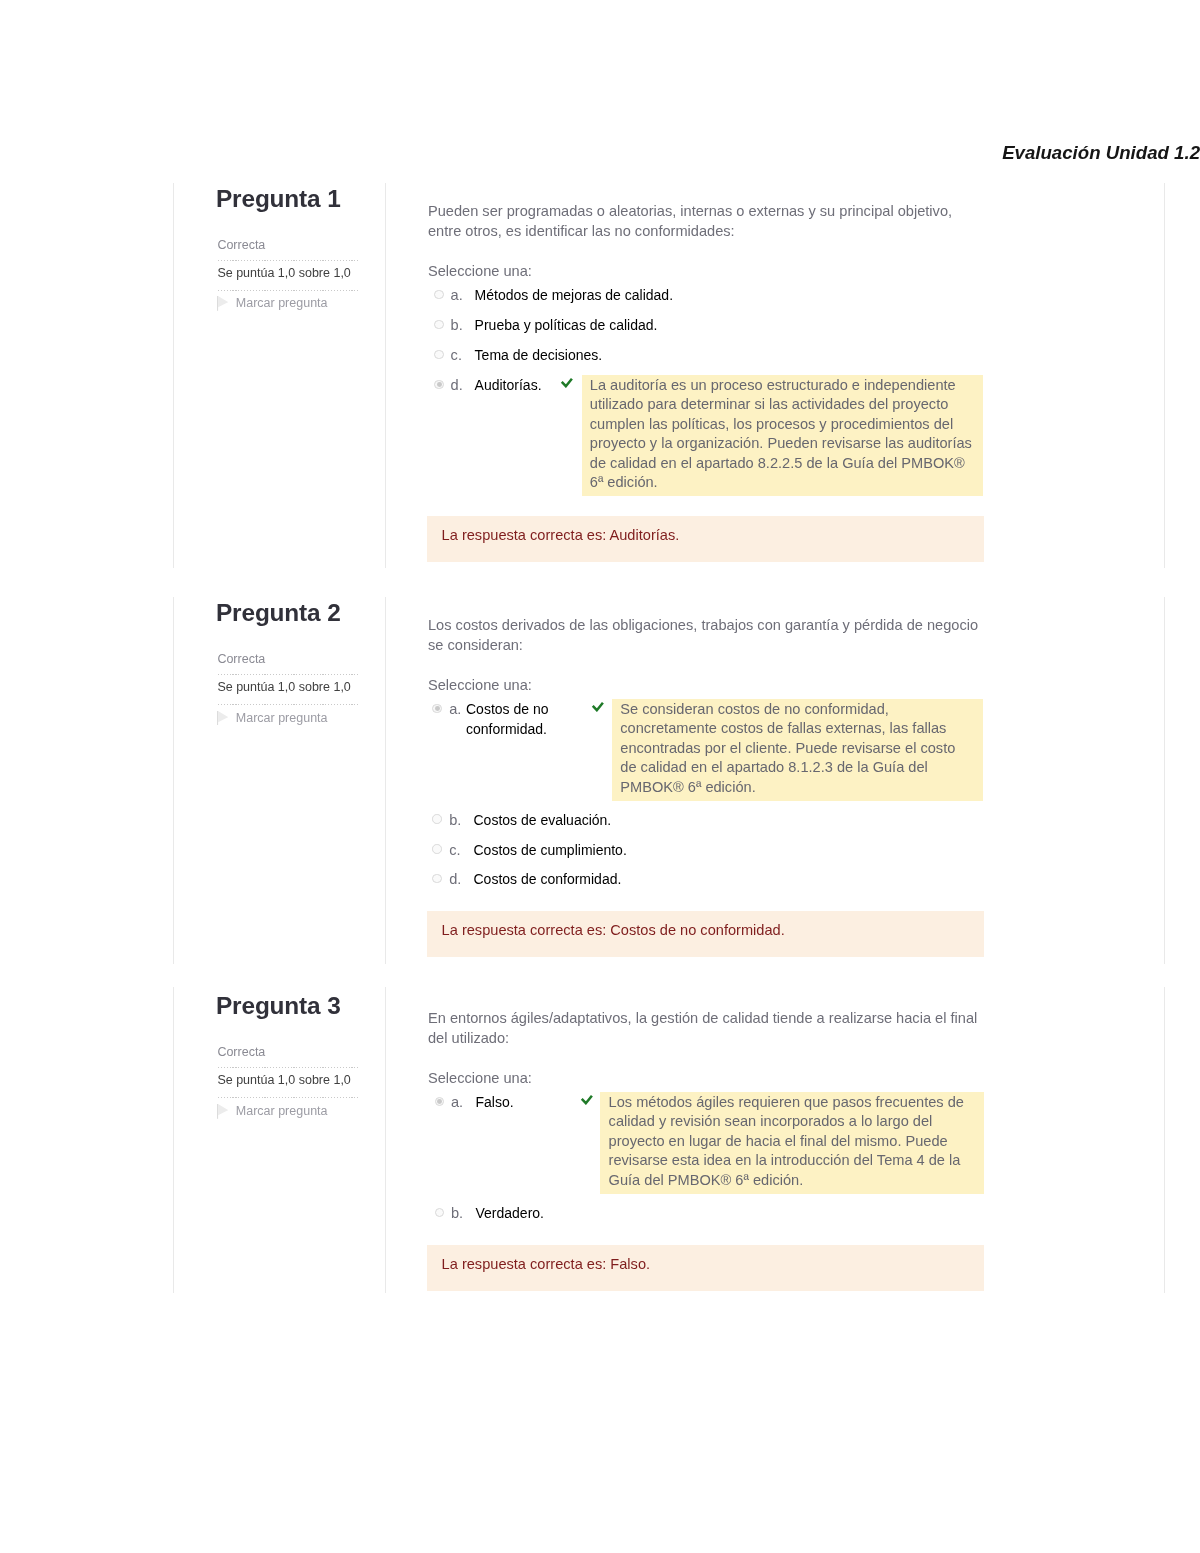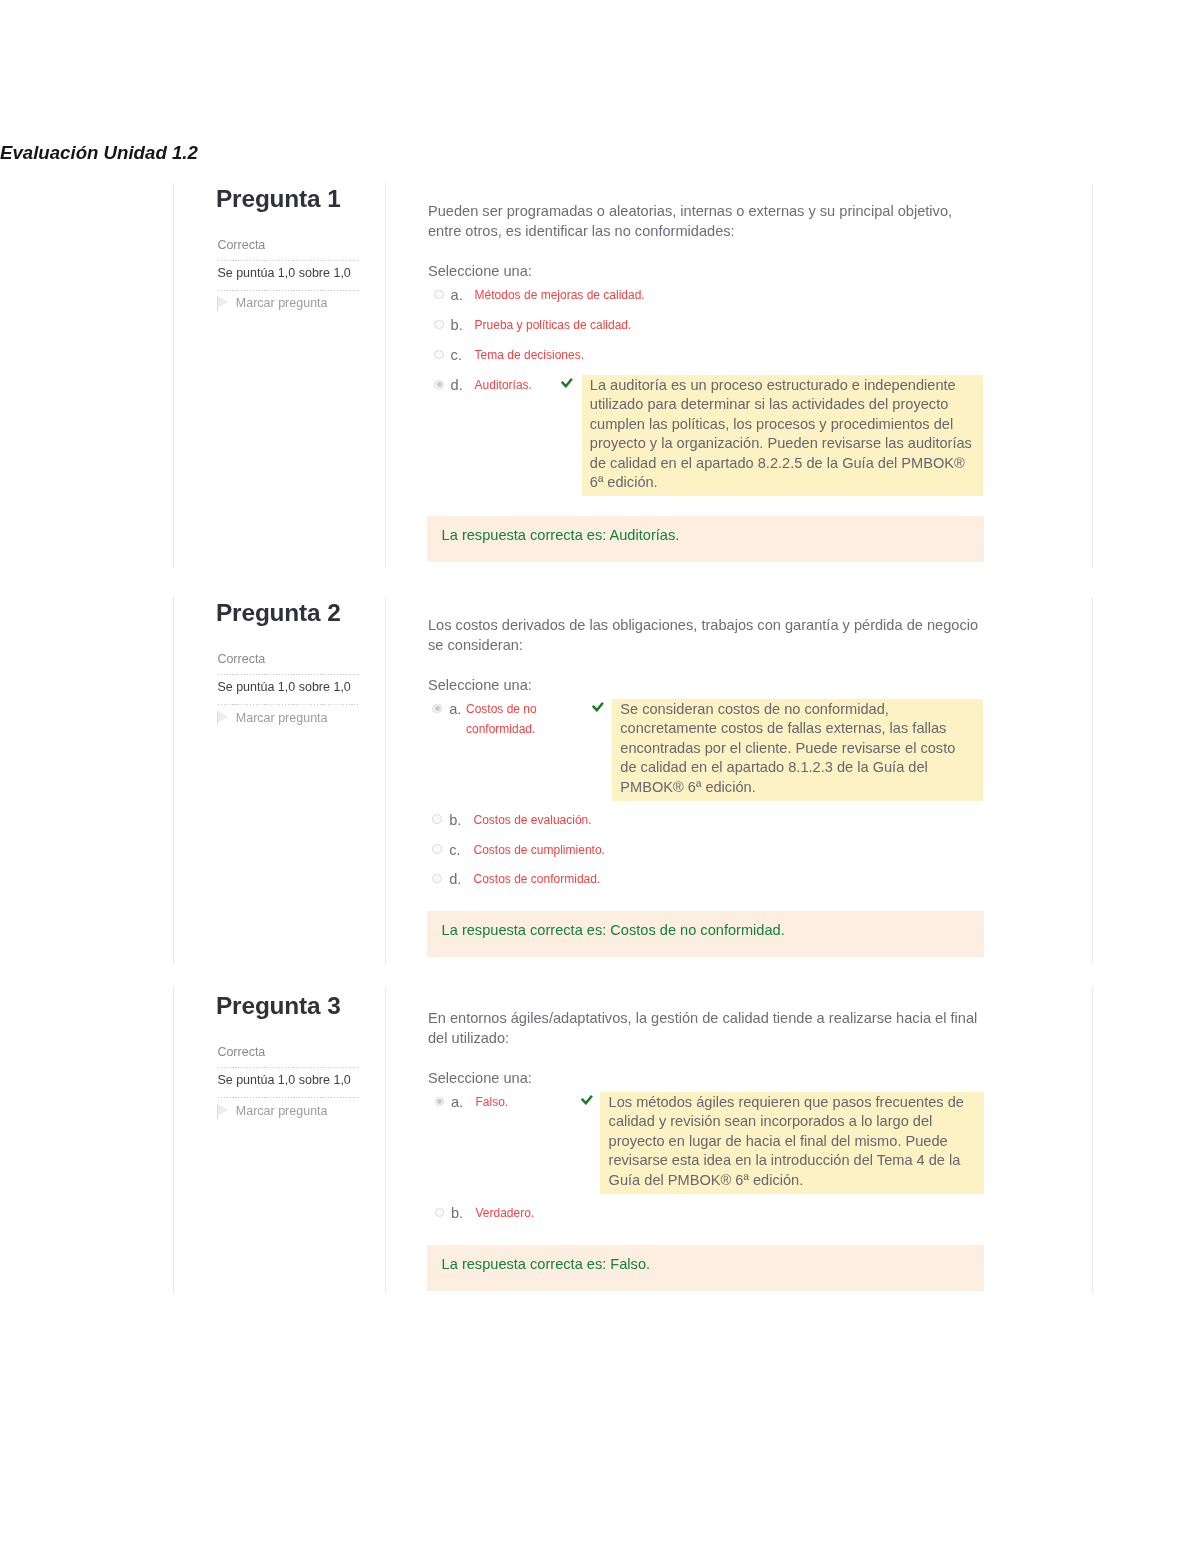--- a/index.html
+++ b/index.html
@@ -2,25 +2,25 @@
 <html lang="es"><head>
 <meta charset="utf-8">
 <title>Evaluación Unidad 1.2</title>
 <style>
   html,body{margin:0;padding:0;background:#fff;}
   body{width:1200px;height:1553px;font-family:"Liberation Sans",sans-serif;
        position:relative;overflow:hidden;-webkit-font-smoothing:antialiased;}
   .page{position:absolute;left:0;top:0;width:1200px;height:1553px;background:#fff;}
 
   
-  .doc-title{position:absolute;left:0;top:141.7px;width:1200px;text-align:left;
+  .doc-title{position:absolute;left:0;top:141.7px;width:1200px;text-align:right;
              font-weight:bold;font-style:italic;font-size:18.65px;color:#161616;}
 
   
-  .question{position:absolute;left:173px;width:920px;
+  .question{position:absolute;left:173px;width:992px;
             border-left:1px solid #e9e9e9;border-right:1px solid #e9e9e9;
             box-sizing:border-box;}
   .qleft{position:absolute;left:0;top:0;width:212px;height:100%;
          border-right:1px solid #e9e9e9;box-sizing:border-box;}
   .qno{position:absolute;left:42px;font-size:24.4px;font-weight:600;
        color:#31313a;letter-spacing:-0.15px;white-space:nowrap;line-height:24.4px;}
   .qstate{position:absolute;left:43.4px;font-size:12.5px;line-height:14px;color:#8a8a93;white-space:nowrap;}
   .dotline{position:absolute;left:44.3px;width:139.5px;height:1px;
            background-image:repeating-linear-gradient(to right,#c9c9c9 0 1.1px,rgba(255,255,255,0) 1.1px 2.9px);}
   .qgrade{position:absolute;left:43.4px;font-size:12.5px;line-height:14px;color:#404040;white-space:nowrap;}
@@ -29,32 +29,32 @@
   .qflagtext{position:absolute;left:18.8px;top:0;font-size:12.5px;line-height:14px;color:#9c9ca4;white-space:nowrap;}
 
   
   .qbody{position:absolute;left:254px;top:0;width:556px;}
   .qtext{position:absolute;left:0;font-size:14.6px;line-height:19.6px;color:#6e6e78;width:556px;}
   .prompt{position:absolute;left:0;font-size:14.6px;line-height:19.6px;color:#6e6e78;white-space:nowrap;}
 
   .arows{position:absolute;left:0;width:556px;}
   .arow{position:absolute;left:0;width:556px;height:0;}
   .aletter{position:absolute;top:0;font-size:14.6px;line-height:19.6px;color:#6e6e78;white-space:nowrap;}
-  .atext{position:absolute;top:0;font-size:12px;line-height:19.6px;color:#ef4444;display:block;}
+  .atext{position:absolute;top:0;font-size:14px;line-height:19.6px;color:#000000;display:block;}
   .tickwrap{position:absolute;width:13.5px;height:11px;display:block;}
   .radio{position:absolute;width:9.5px;height:9.5px;border-radius:50%;
          border:1px solid #d9d9d9;background:#fafafa;box-sizing:border-box;display:block;}
   .radio.on{background:#f7f7f7;}
   .radio.on::after{content:"";position:absolute;left:50%;top:50%;width:4.9px;height:4.9px;
                    margin:-2.45px 0 0 -2.45px;border-radius:50%;background:#c9c9c9;}
   .tick{display:block;width:13.5px;height:11px;}
 
   .fbbox{position:absolute;background:#fdf2c4;color:#67676f;font-size:14.6px;line-height:19.5px;
          padding:0.3px 9.5px 3.7px 8.3px;box-sizing:content-box;}
-  .ansbox{position:absolute;left:-1px;background:#fcefe1;color:#15803d;
+  .ansbox{position:absolute;left:-1px;background:#fcefe1;color:#7f1d1d;
           font-size:14.6px;line-height:19.5px;padding:10.3px 0 16.2px 14.6px;
           box-sizing:border-box;width:557.4px;white-space:nowrap;}
 </style>
 </head>
 <body>
 
 <div class="page">
   <div class="doc-title">Evaluación Unidad 1.2</div>
   <div id="questions">
       <div class="question" style="top: 183px; height: 384.8px;">

